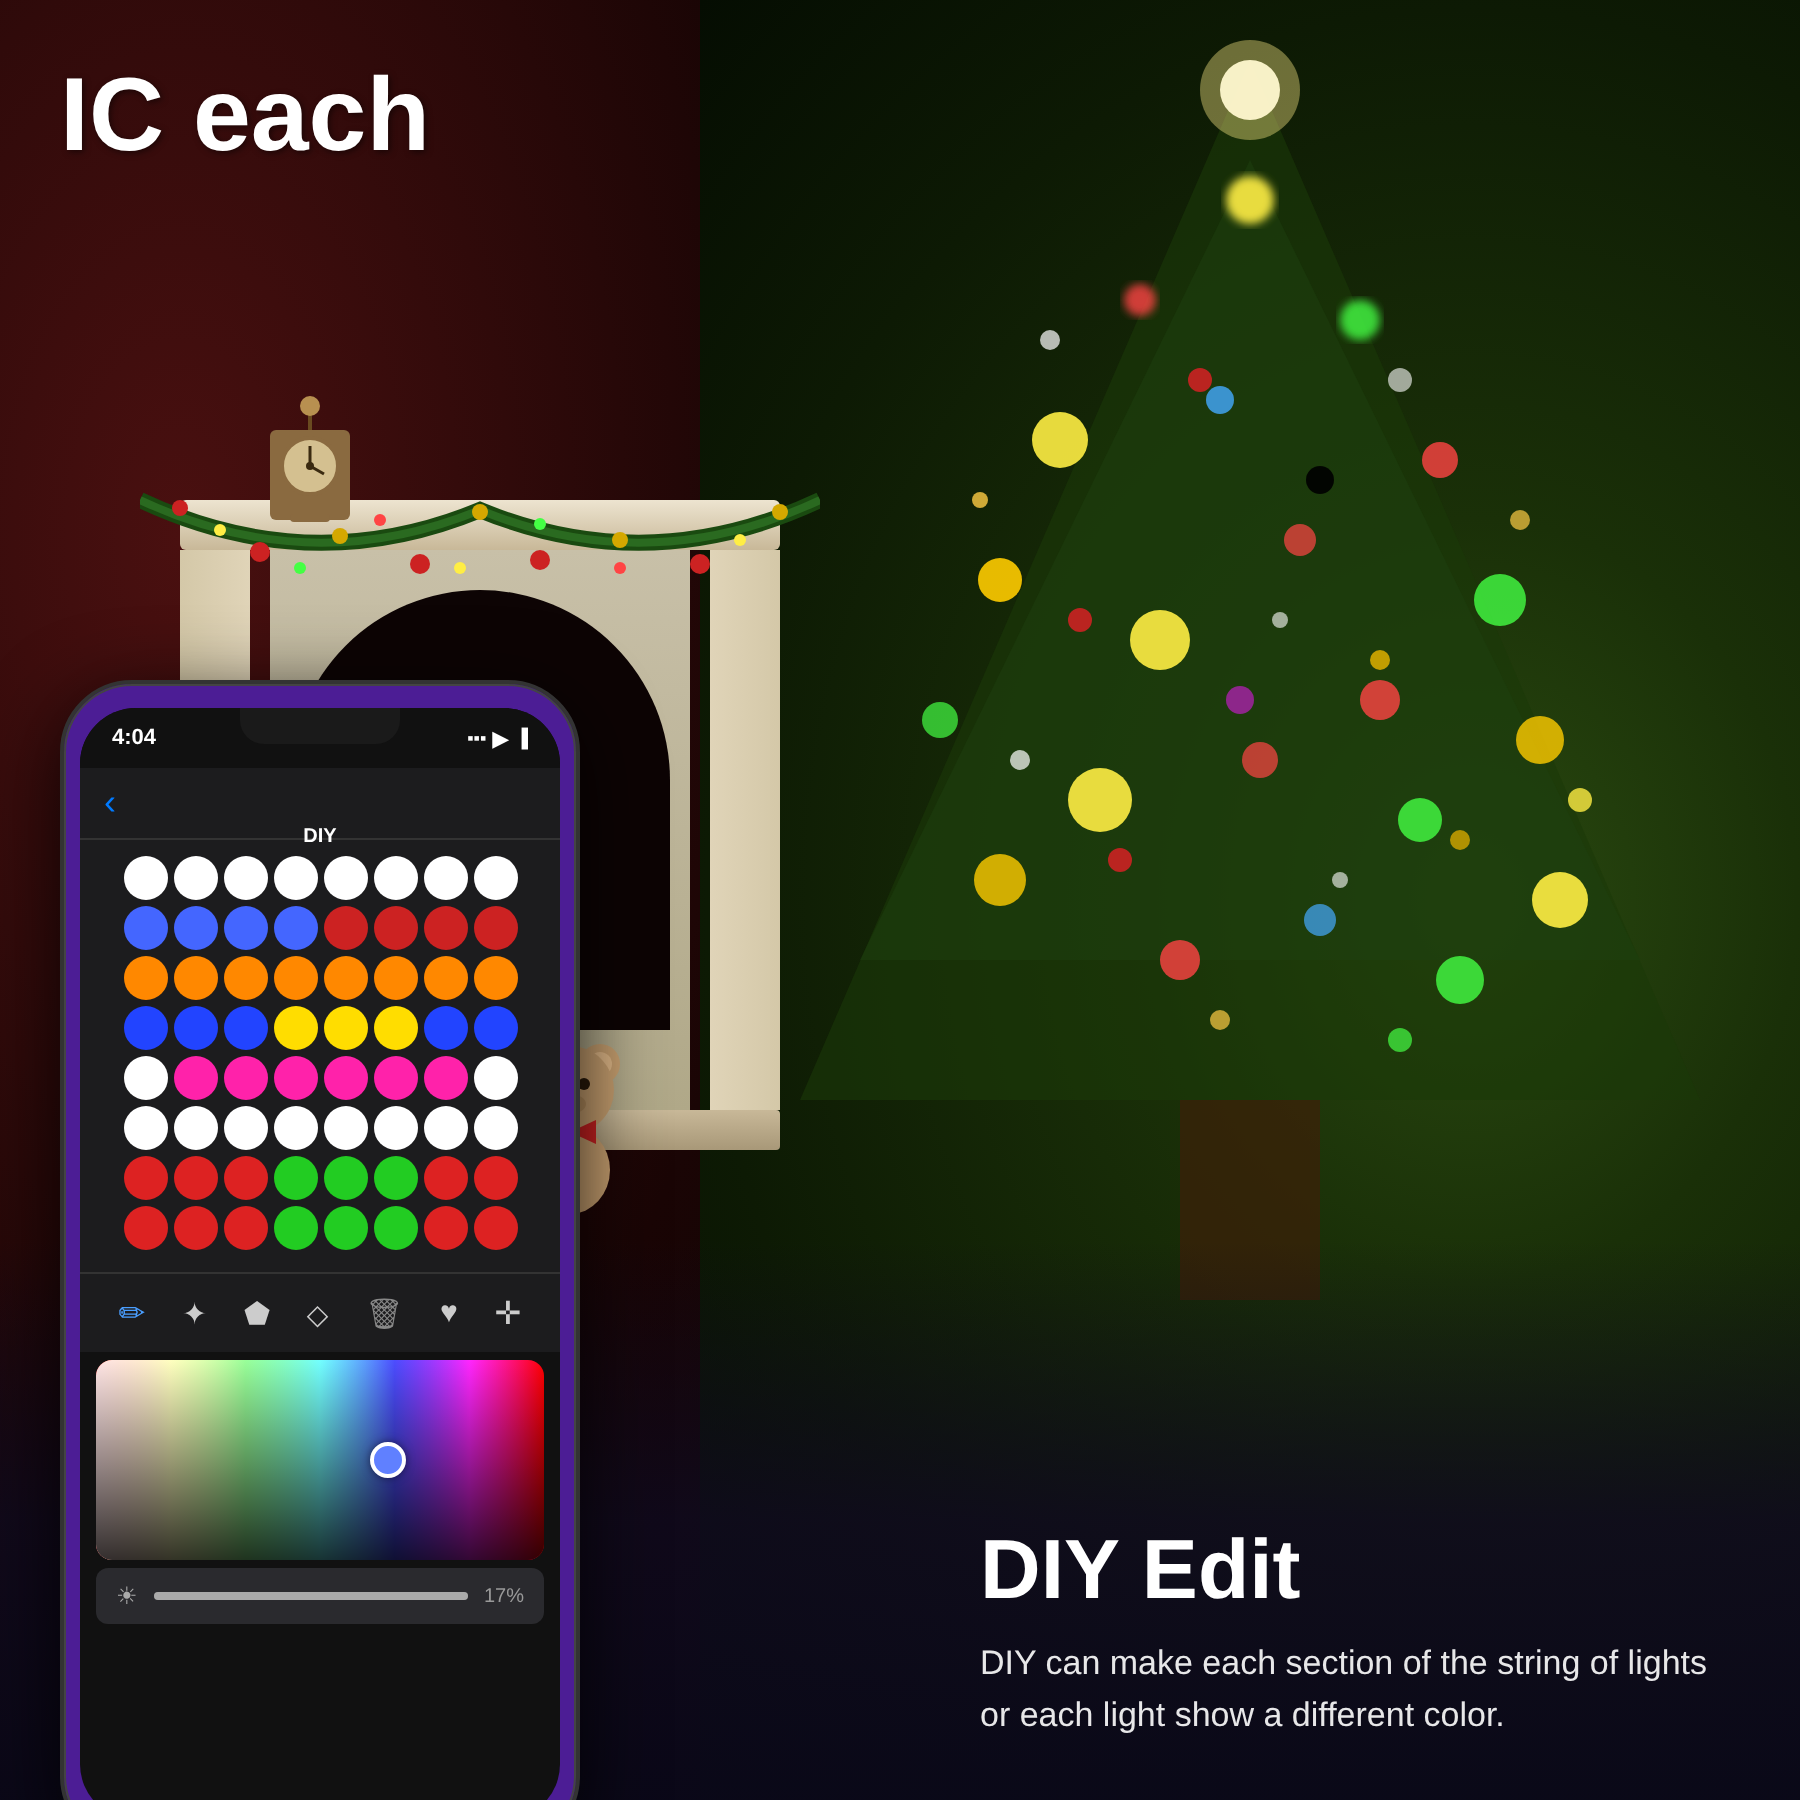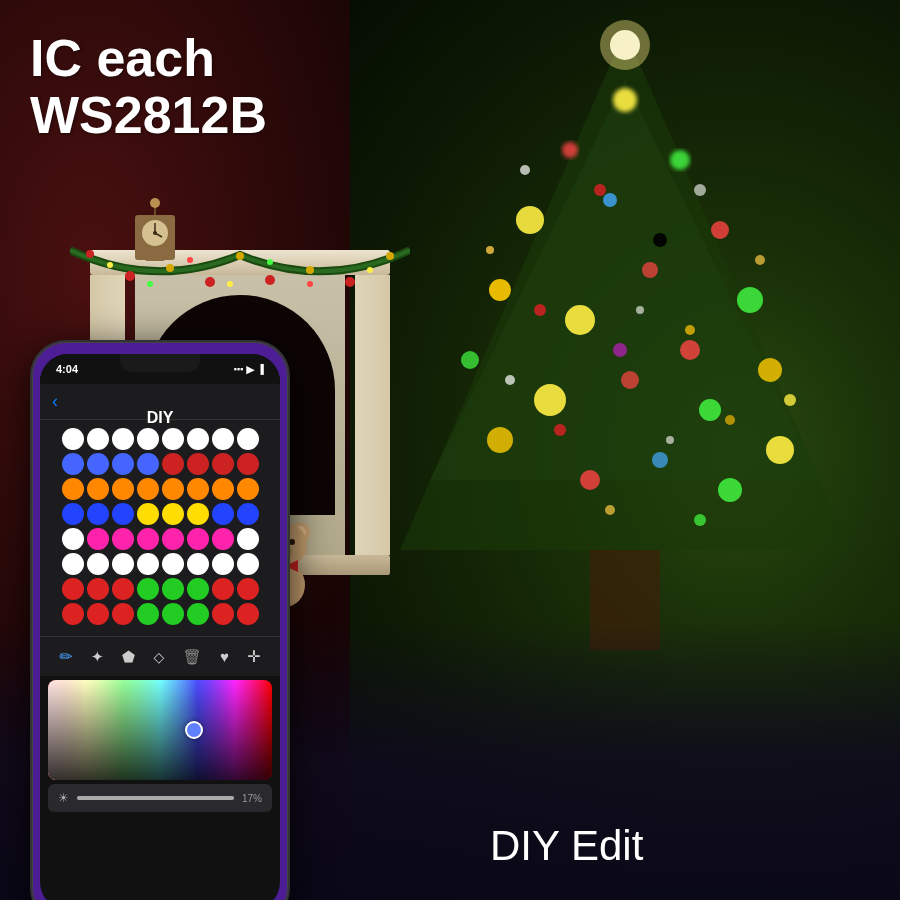--- a/index.html
+++ b/index.html
@@ -138,21 +138,21 @@
       background: #1c1c1e;
       display: flex;
       align-items: center;
       justify-content: center;
       position: relative;
       border-bottom: 1px solid #333;
     }
 
     .app-header-title {
       color: white;
-      font-size: 16px;
+      font-size: 10px;
       font-weight: 600;
       margin-top: 33px;
     }
 
     .app-back {
       position: absolute;
       left: 12px;
       color: #007aff;
       font-size: 18px;
     }
@@ -277,21 +277,22 @@
       position: absolute;
       bottom: 30px;
       right: 30px;
       width: 380px;
       z-index: 30;
       color: white;
     }
 
     .diy-edit-title {
       font-size: 42px;
-      font-weight: 400;
+      font-weight: 700;
+      margin-bottom: 10px;
       color: white;
     }
 
     .diy-edit-desc {
       font-size: 17px;
       line-height: 1.5;
       color: rgba(255,255,255,0.9);
       font-weight: 400;
     }
 
@@ -437,21 +438,20 @@
 
     <line x1="25" y1="20" x2="25" y2="10" stroke="#6a4a20" stroke-width="2"></line>
     <circle cx="25" cy="8" r="5" fill="#b89050"></circle>
   </svg>
 </div>
 
 <div class="overlay-bottom"></div>
 
 <div class="ic-type-text">
   <div class="ic-type-line1">IC each</div>
-  <div class="ic-type-line2">WS2812B</div>
 </div>
 
 <div class="phone-container">
   <div class="phone-outer">
 
     <div style="position:absolute; top:12px; left:50%; transform:translateX(-50%); width:80px; height:18px; background:#1a1a1a; border-radius:0 0 12px 12px; z-index:10;"></div>
 
     <div class="phone-screen">
 
       <div class="status-bar">
@@ -581,13 +581,14 @@
           <div class="brightness-fill"></div>
         </div>
         <span class="brightness-label">17%</span>
       </div>
     </div>
   </div>
 </div>
 
 <div class="bottom-content">
   <div class="diy-edit-title">DIY Edit</div>
+  <div class="diy-edit-desc">DIY can make each section of the string of lights or each light show a different color.</div>
 </div>
 
 </body></html>

